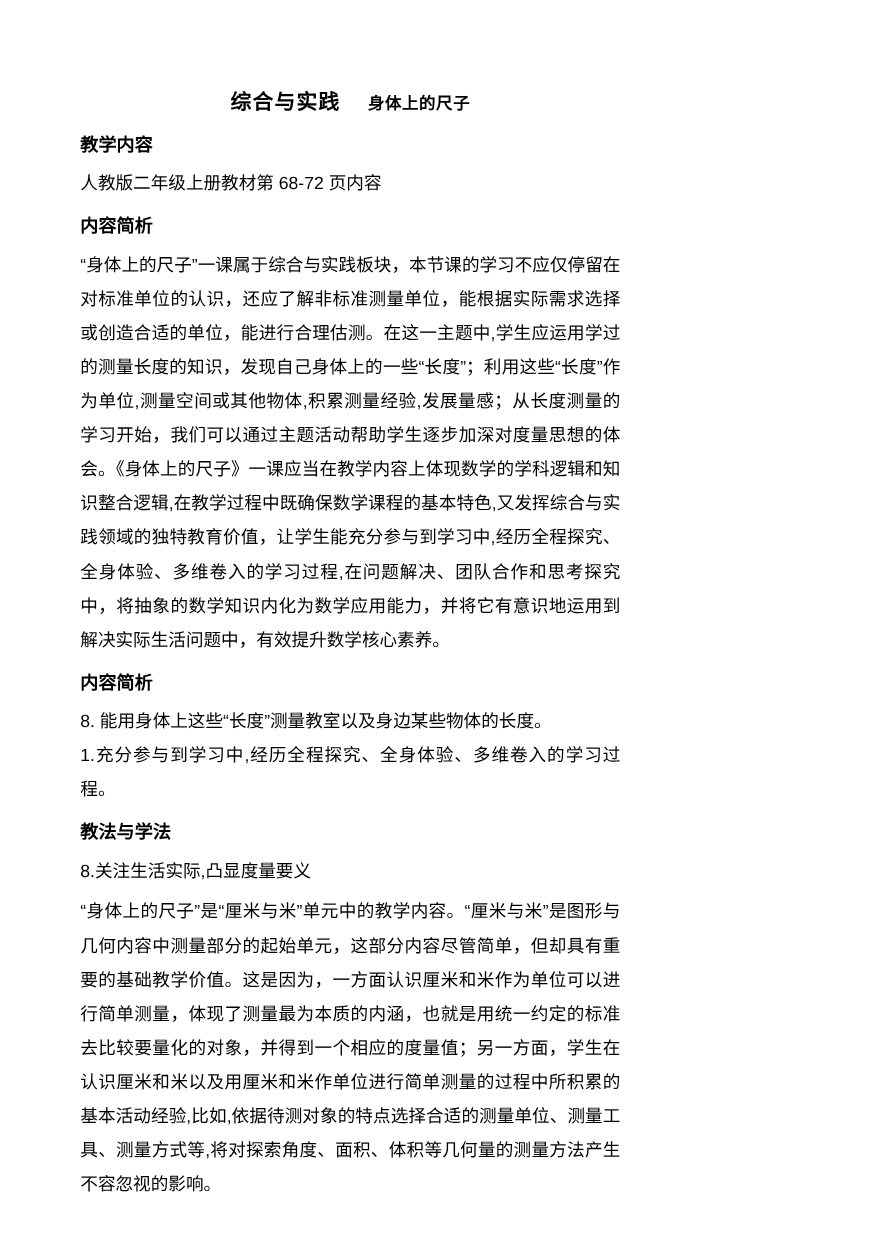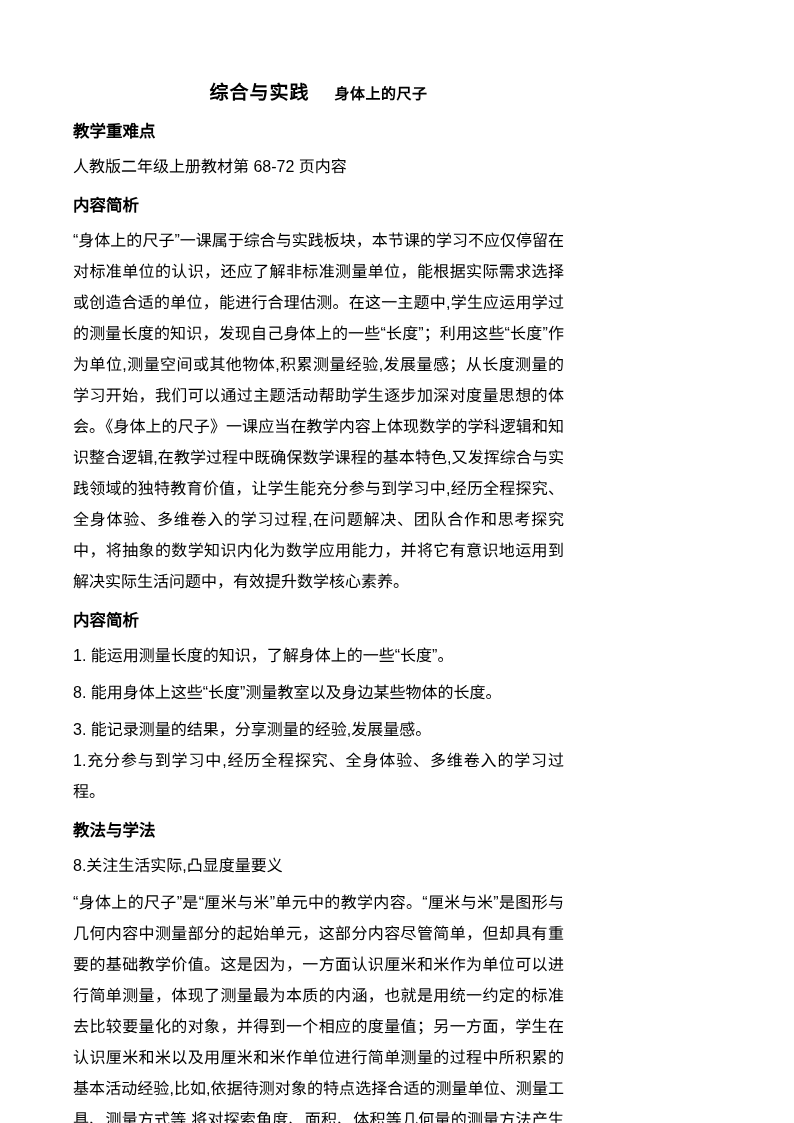--- a/index.html
+++ b/index.html
@@ -53,34 +53,32 @@
 <body>
 
 <div class="page">
 
   <h1 class="doc-title">
     <span class="title-main">综合与实践</span>
     <span class="title-sub">身体上的尺子</span>
   </h1>
 
   <div class="section">
-    <h2 class="sec-heading">教学重难点</h2>
+    <h2 class="sec-heading">教学内容</h2>
     <p class="para">人教版二年级上册教材第 68-72 页内容</p>
   </div>
 
   <div class="section">
     <h2 class="sec-heading">内容简析</h2>
     <p class="para">“身体上的尺子”一课属于综合与实践板块，本节课的学习不应仅停留在对标准单位的认识，还应了解非标准测量单位，能根据实际需求选择或创造合适的单位，能进行合理估测。在这一主题中,学生应运用学过的测量长度的知识，发现自己身体上的一些“长度”；利用这些“长度”作为单位,测量空间或其他物体,积累测量经验,发展量感；从长度测量的学习开始，我们可以通过主题活动帮助学生逐步加深对度量思想的体会。《身体上的尺子》一课应当在教学内容上体现数学的学科逻辑和知识整合逻辑,在教学过程中既确保数学课程的基本特色,又发挥综合与实践领域的独特教育价值，让学生能充分参与到学习中,经历全程探究、全身体验、多维卷入的学习过程,在问题解决、团队合作和思考探究中，将抽象的数学知识内化为数学应用能力，并将它有意识地运用到解决实际生活问题中，有效提升数学核心素养。</p>
   </div>
 
   <div class="section">
     <h2 class="sec-heading">内容简析</h2>
-    <p class="para">1. 能运用测量长度的知识，了解身体上的一些“长度”。</p>
     <p class="para">8. 能用身体上这些“长度”测量教室以及身边某些物体的长度。</p>
-    <p class="para">3. 能记录测量的结果，分享测量的经验,发展量感。</p>
   </div>
 
   <div class="section">
     <p class="para">1.充分参与到学习中,经历全程探究、全身体验、多维卷入的学习过程。</p>
   </div>
 
   <div class="section">
     <h2 class="sec-heading">教法与学法</h2>
     <p class="para">8.关注生活实际,凸显度量要义</p>
     <p class="para">“身体上的尺子”是“厘米与米”单元中的教学内容。“厘米与米”是图形与几何内容中测量部分的起始单元，这部分内容尽管简单，但却具有重要的基础教学价值。这是因为，一方面认识厘米和米作为单位可以进行简单测量，体现了测量最为本质的内涵，也就是用统一约定的标准去比较要量化的对象，并得到一个相应的度量值；另一方面，学生在认识厘米和米以及用厘米和米作单位进行简单测量的过程中所积累的基本活动经验,比如,依据待测对象的特点选择合适的测量单位、测量工具、测量方式等,将对探索角度、面积、体积等几何量的测量方法产生不容忽视的影响。</p>

